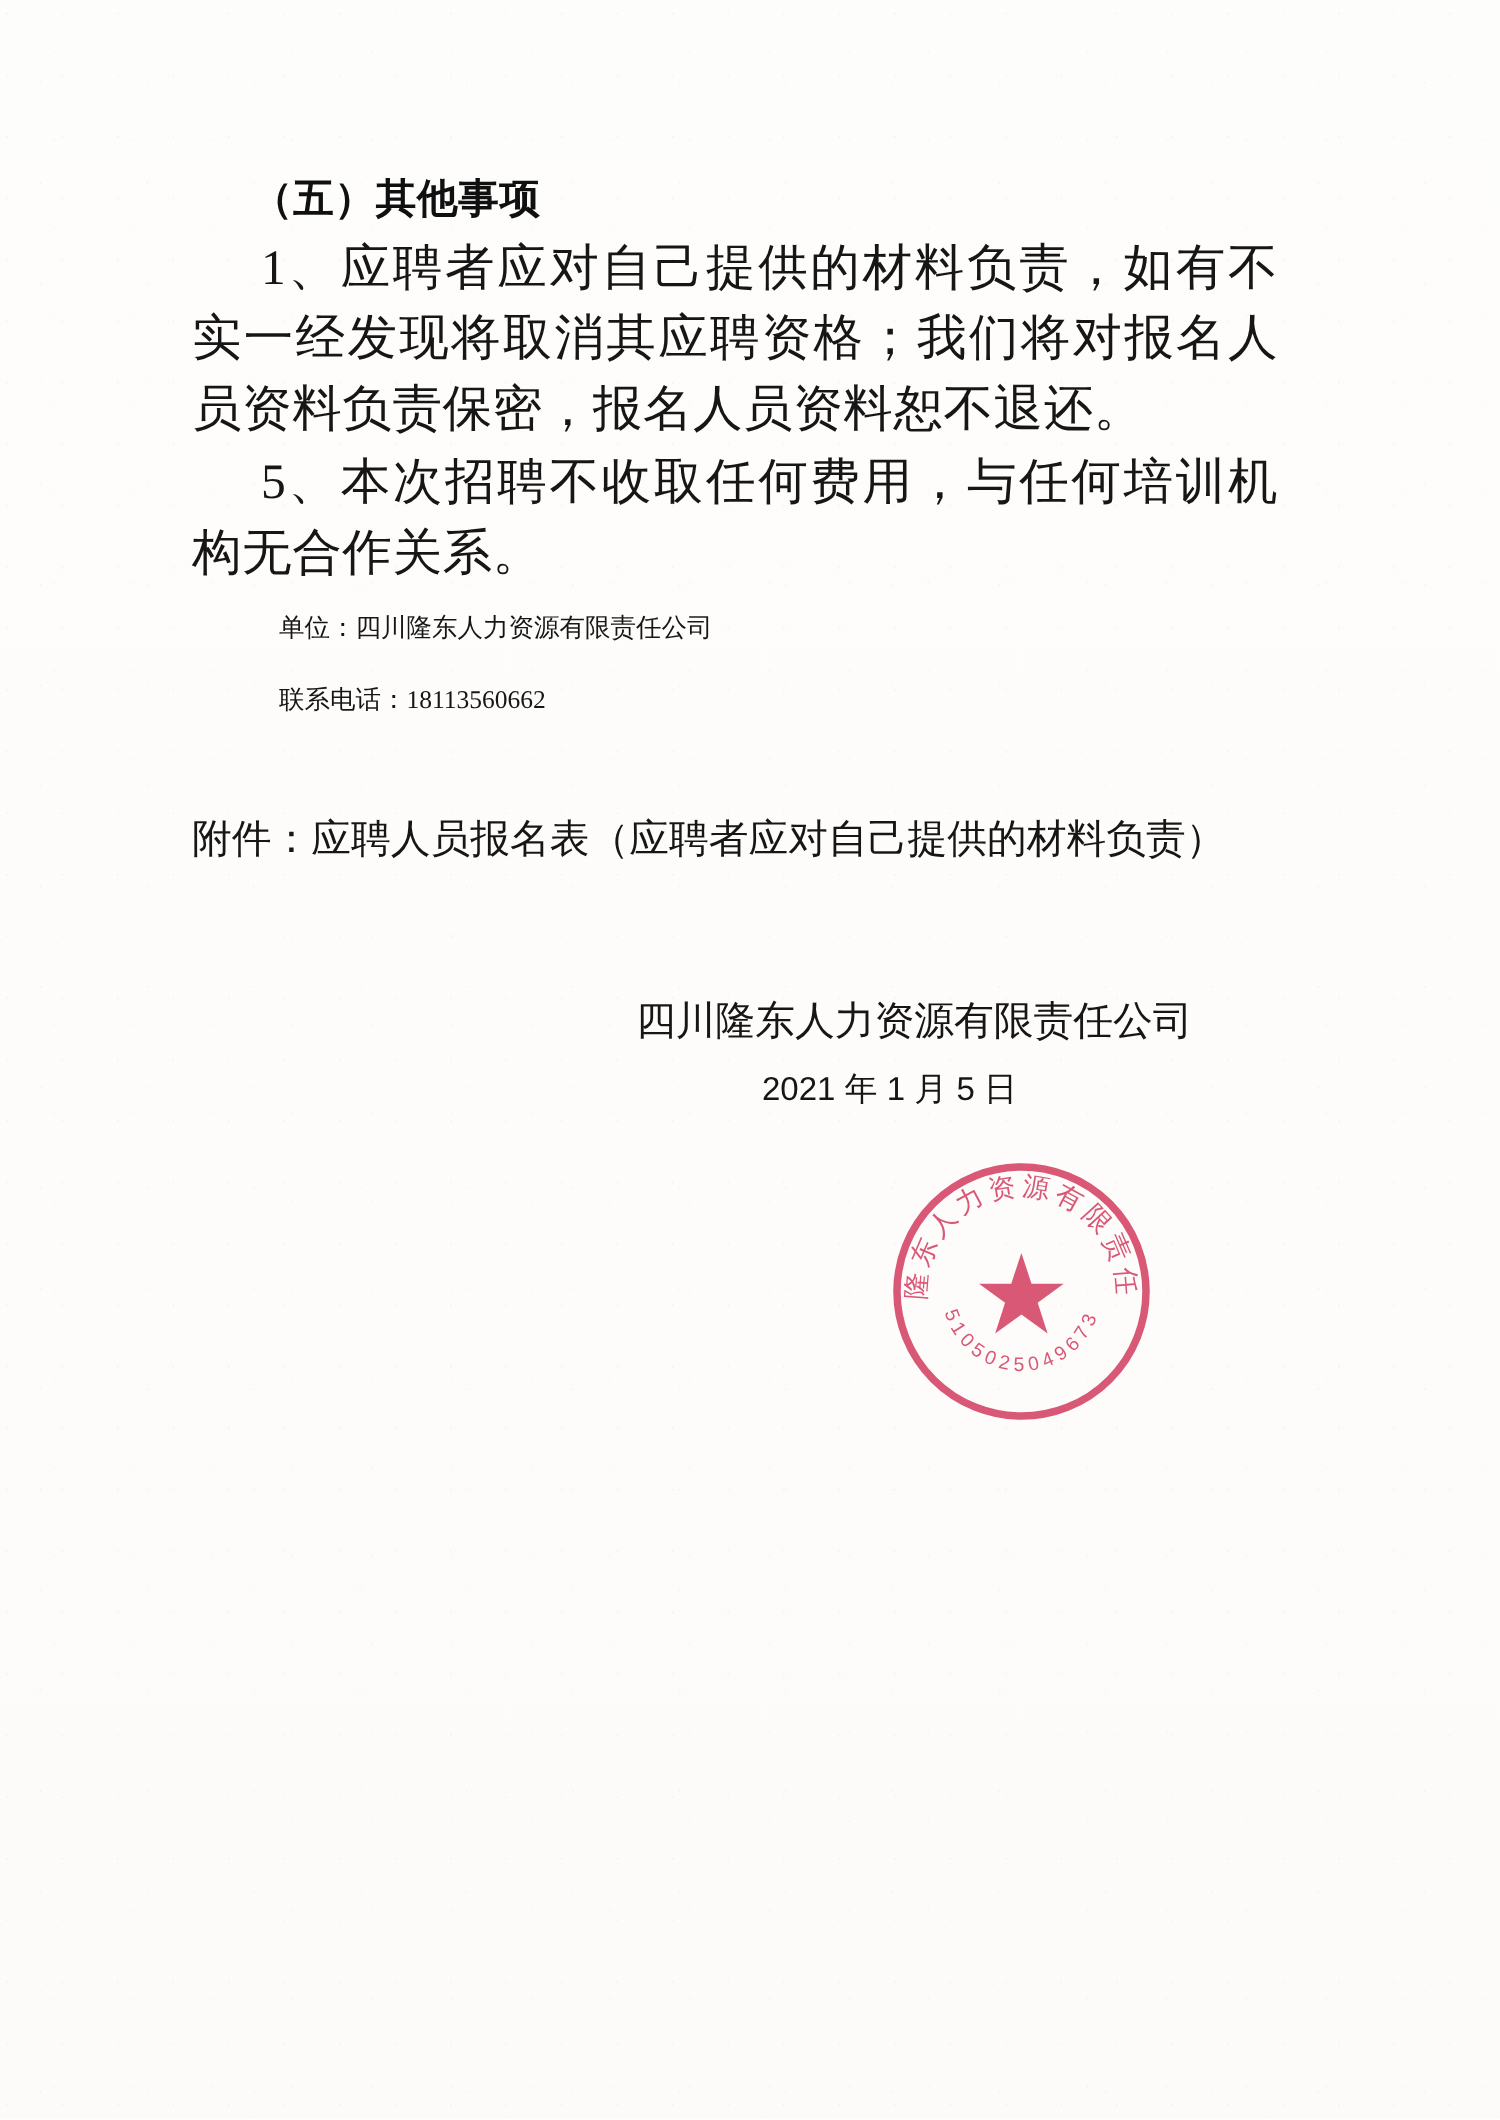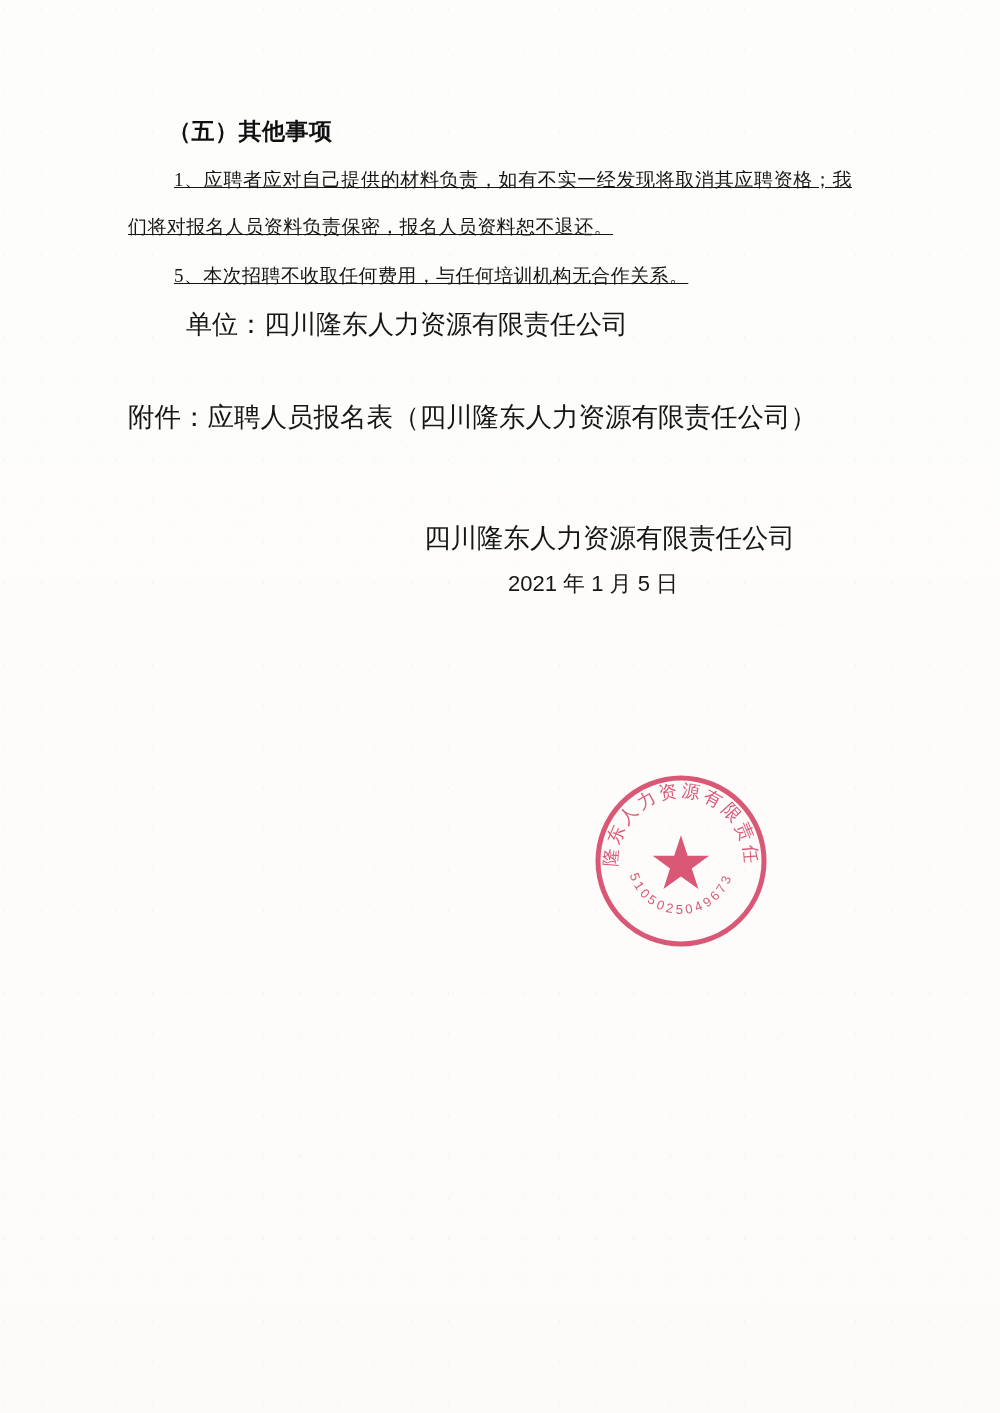--- a/index.html
+++ b/index.html
@@ -21,44 +21,43 @@
     inset: 0;
     background: linear-gradient(180deg, #fdfdfb 0%, #fdfcfa 60%, #fcfbf9 100%);
   }
   .content {
     position: absolute;
     left: 128px;
     top: 108px;
     width: 740px;
   }
   .para {
-    font-size: 19px;
+    font-size: 33px;
     line-height: 47px;
     letter-spacing: 0.4px;
     text-align: justify;
     margin: 0 16px 2px 0;
     color: #161616;
-    text-decoration: underline;
   }
   .heading {
-    font-size: 23px;
+    font-size: 27px;
     line-height: 48px;
     font-weight: 700;
     letter-spacing: 0.5px;
     margin: 0;
     color: #101010;
   }
   .indent-body {
     text-indent: 46px;
   }
   .heading-indent {
     padding-left: 40px;
   }
   .contact-line {
-    font-size: 26px;
+    font-size: 17px;
     line-height: 48px;
     padding-left: 58px;
     margin: 0;
     color: #161616;
   }
   .attachment {
     font-size: 26.5px;
     line-height: 48px;
     margin: 0;
     color: #161616;
@@ -120,24 +119,25 @@
   <div class="content">
 
     <div class="heading heading-indent">（五）其他事项</div>
 
     <p class="para indent-body">1、应聘者应对自己提供的材料负责，如有不实一经发现将取消其应聘资格；我们将对报名人员资料负责保密，报名人员资料恕不退还。</p>
 
     <p class="para indent-body">5、本次招聘不收取任何费用，与任何培训机构无合作关系。</p>
 
 
     <p class="contact-line">单位：四川隆东人力资源有限责任公司</p>
+    <p class="contact-line">联系电话：18113560662</p>
 
     <div class="spacer-md"></div>
 
-    <p class="attachment">附件：应聘人员报名表（四川隆东人力资源有限责任公司）</p>
+    <p class="attachment">附件：应聘人员报名表（应聘者应对自己提供的材料负责）</p>
 
     <div class="spacer-lg"></div>
 
     <div class="signature">
       <div class="sig-company">四川隆东人力资源有限责任公司</div>
       <div class="sig-date">
         <span>2021</span>
         <span class="cn">年</span>
         <span>1</span>
         <span class="cn">月</span>

